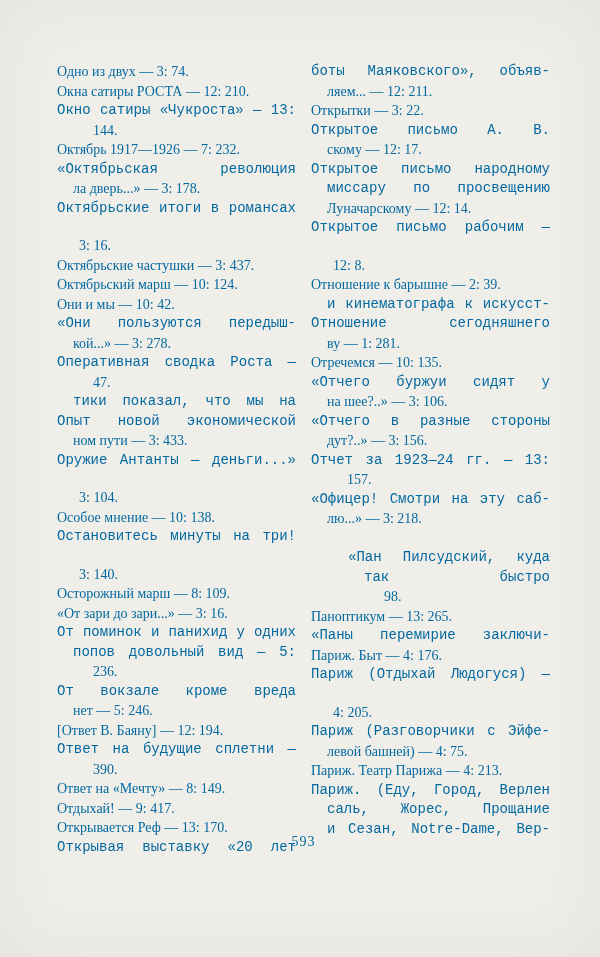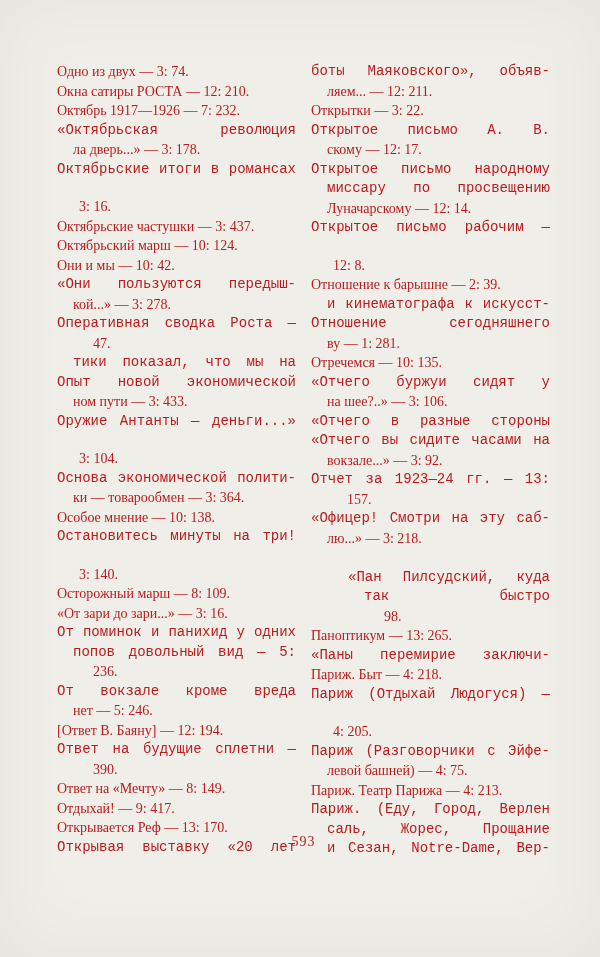--- a/index.html
+++ b/index.html
@@ -51,28 +51,32 @@
     left: 57px;
     top: 832px;
     width: 493px;
     text-align: center;
     letter-spacing: 1px;
   }
 </style>
 </head>
 <body>
 
-<div class="page" style="background: rgb(240, 238, 233); color: #b91c1c;">
+<div class="page" style="background: rgb(240, 238, 233); color: #0369a1;">
   <div class="columns">
     <div class="col" id="col-left">
         <div class="entry">
           <div class="ln l0">Одно из двух — 3: 74.</div>
         </div>
         <div class="entry">
           <div class="ln l0">Окна сатиры РОСТА — 12: 210.</div>
+        </div>
+        <div class="entry">
+          <div class="ln l0 j">Окно сатиры «Чукроста» — 13:</div>
+          <div class="ln l3">144.</div>
         </div>
         <div class="entry">
           <div class="ln l0">Октябрь 1917—1926 — 7: 232.</div>
         </div>
         <div class="entry">
           <div class="ln l0 j">«Октябрьская революция откры-</div>
           <div class="ln l1">ла дверь...» — 3: 178.</div>
         </div>
         <div class="entry">
           <div class="ln l0 j">Октябрьские итоги в романсах —</div>
@@ -98,24 +102,20 @@
         <div class="entry">
           <div class="ln l1 j">тики показал, что мы на вер-</div>
           <div class="ln l0 j">Опыт новой экономической поли-</div>
           <div class="ln l1">ном пути — 3: 433.</div>
         </div>
         <div class="entry">
           <div class="ln l0 j">Оружие Антанты — деньги...» —</div>
           <div class="ln l2">3: 104.</div>
         </div>
         <div class="entry">
-          <div class="ln l0 j">Основа экономической полити-</div>
-          <div class="ln l1">ки — товарообмен — 3: 364.</div>
-        </div>
-        <div class="entry">
           <div class="ln l0">Особое мнение — 10: 138.</div>
         </div>
         <div class="entry">
           <div class="ln l0 j">Остановитесь минуты на три! —</div>
           <div class="ln l2">3: 140.</div>
         </div>
         <div class="entry">
           <div class="ln l0">Осторожный марш — 8: 109.</div>
         </div>
         <div class="entry">
@@ -181,24 +181,21 @@
         </div>
         <div class="entry">
           <div class="ln l0">Отречемся — 10: 135.</div>
         </div>
         <div class="entry">
           <div class="ln l0 j">«Отчего буржуи сидят у Европы</div>
           <div class="ln l1">на шее?..» — 3: 106.</div>
         </div>
         <div class="entry">
           <div class="ln l0 j">«Отчего в разные стороны бре-</div>
-        </div>
-        <div class="entry">
-          <div class="ln l0 j">«Отчего вы сидите часами на</div>
-          <div class="ln l1">вокзале...» — 3: 92.</div>
+          <div class="ln l1">дут?..» — 3: 156.</div>
         </div>
         <div class="entry">
           <div class="ln l0 j">Отчет за 1923—24 гг. — 13:</div>
           <div class="ln l3">157.</div>
         </div>
         <div class="entry">
           <div class="ln l0 j">«Офицер! Смотри на эту саб-</div>
           <div class="ln l1">лю...» — 3: 218.</div>
         </div>
         <div class="entry gap">
@@ -206,21 +203,21 @@
           <div class="ln l1 j">так быстро наступаете?..» — 3:</div>
           <div class="ln l3">98.</div>
         </div>
         <div class="entry">
           <div class="ln l0">Паноптикум — 13: 265.</div>
         </div>
         <div class="entry">
           <div class="ln l0 j">«Паны перемирие заключи-</div>
         </div>
         <div class="entry">
-          <div class="ln l0">Париж. Быт — 4: 218.</div>
+          <div class="ln l0">Париж. Быт — 4: 176.</div>
         </div>
         <div class="entry">
           <div class="ln l0 j">Париж (Отдыхай Людогуся) —</div>
           <div class="ln l2">4: 205.</div>
         </div>
         <div class="entry">
           <div class="ln l0 j">Париж (Разговорчики с Эйфе-</div>
           <div class="ln l1">левой башней) — 4: 75.</div>
         </div>
         <div class="entry">

